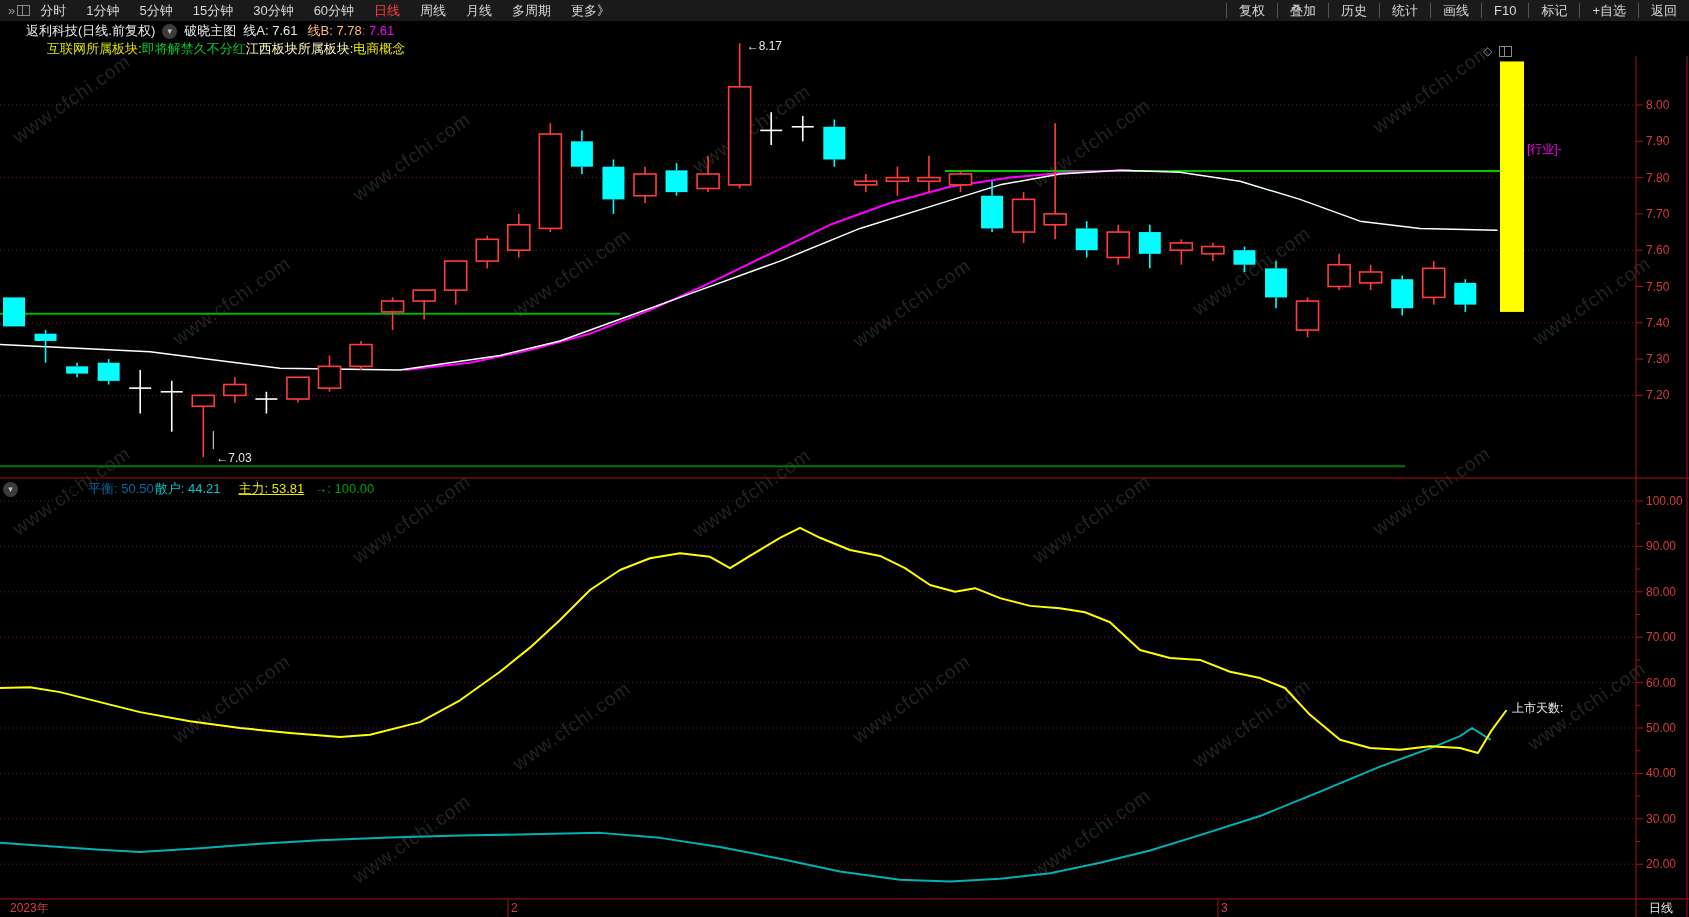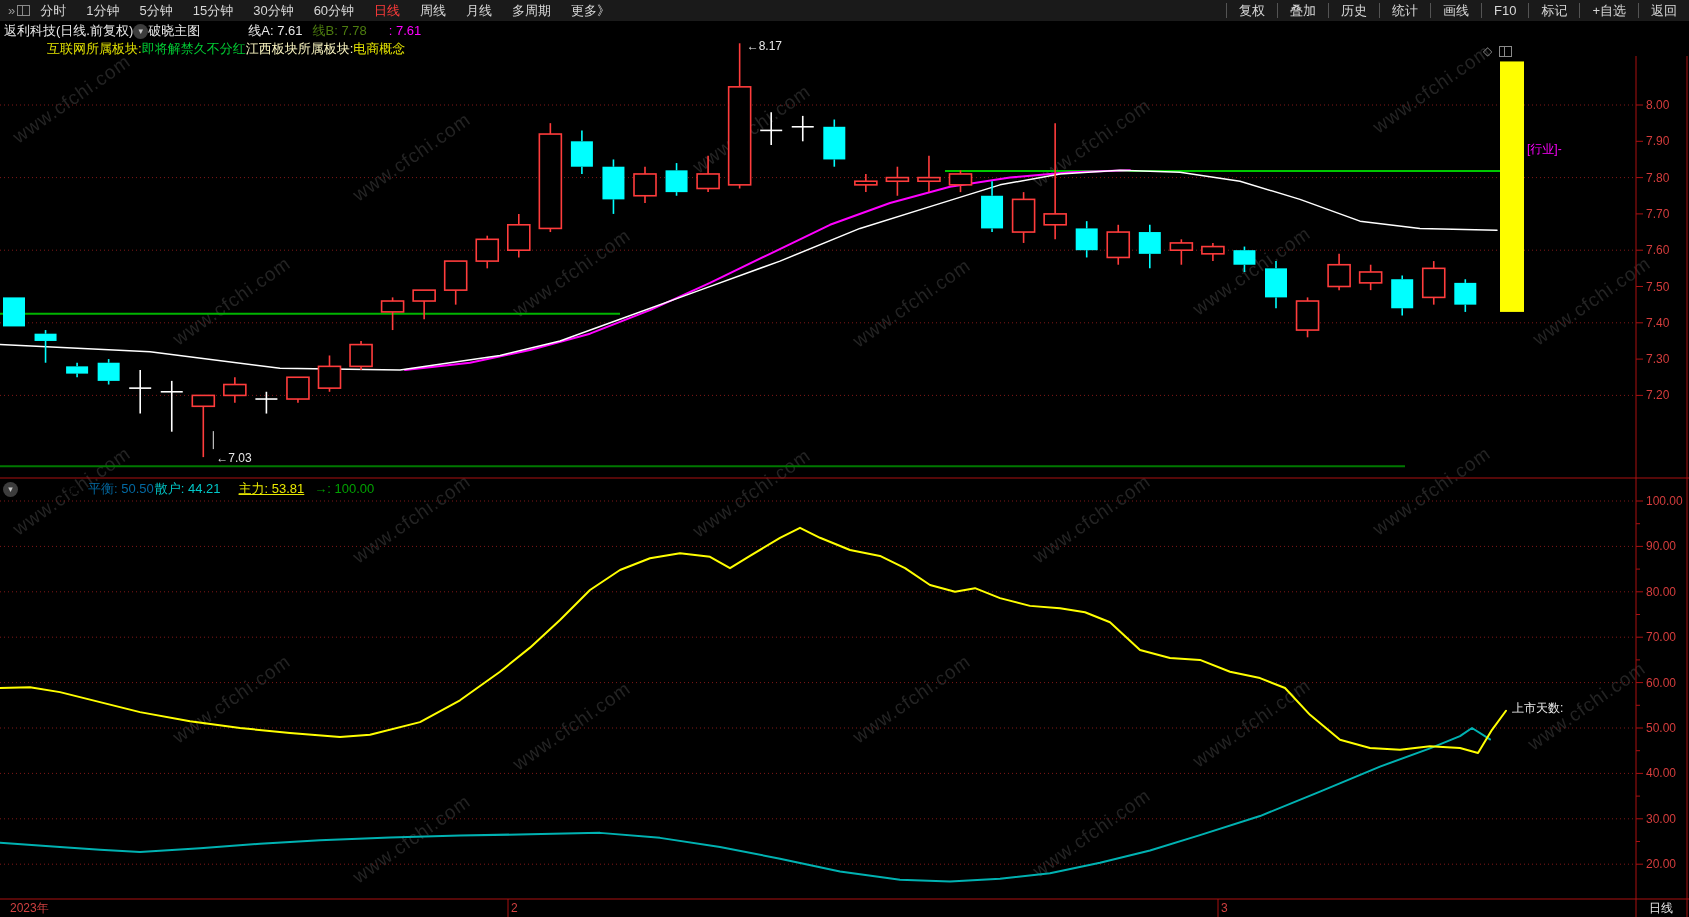--- a/index.html
+++ b/index.html
@@ -8,22 +8,22 @@
   .toolbar{position:absolute;top:0;left:0;right:0;height:21px;background:#1a1a1a;
            display:flex;justify-content:space-between;align-items:center;font-size:13px;color:#d8d8d8;z-index:5;}
   .tb-left{display:flex;align-items:center;padding-left:4px;}
   .tb-left .tb-item{padding:0 10px;white-space:nowrap;}
   .tb-item.active{color:#ff3b3b;}
   .tb-right{display:flex;align-items:center;height:15px;text-align:right;}
   .tb-right .tb-item{padding:0 12px;border-left:1px solid #545454;white-space:nowrap;line-height:15px;}
   .win-ic{display:inline-flex;align-items:center;gap:2px;color:#9a9a9a;padding-left:4px;}
   .win-box{display:inline-block;width:11px;height:9px;border:1px solid #8a8a8a;position:relative;}
   .win-box i{position:absolute;left:4px;top:0;bottom:0;width:1px;background:#8a8a8a;}
-  .title-row{position:absolute;top:22px;left:4px;display:flex;align-items:center;font-size:13px;
-             color:#e8e8e8;z-index:5;white-space:nowrap;}
+  .title-row{position:absolute;top:22px;left:26px;display:flex;align-items:center;font-size:13px;
+             color:#e8e8e8;gap:7px;z-index:5;white-space:nowrap;}
   .circle-ic{width:15px;height:15px;border-radius:50%;background:#3c3c3c;color:#c4c4c4;font-size:9px;
              display:inline-flex;align-items:center;justify-content:center;}
   .kv{display:inline-flex;gap:4px;}
   .sector-row{position:absolute;top:40px;left:47px;display:flex;font-size:13px;z-index:5;white-space:nowrap;}
   .sub-header{position:absolute;top:480px;left:3px;display:flex;align-items:center;gap:9px;
               font-size:13px;z-index:5;white-space:nowrap;}
   .corner-icons{position:absolute;top:44px;left:1483px;display:flex;gap:7px;align-items:center;
                 color:#8a8a8a;font-size:12px;z-index:5;}
   .watermark{position:absolute;color:#414141;opacity:.55;font-size:19px;letter-spacing:1px;
              transform:rotate(-35deg);transform-origin:left center;white-space:nowrap;z-index:1;}
@@ -63,21 +63,21 @@
         <span class="tb-item">标记</span>
         <span class="tb-item">+自选</span>
         <span class="tb-item">返回</span>
       </div>
   </div>
 
   <div class="title-row">
     <span>返利科技(日线.前复权)</span>
     <span class="circle-ic">▾</span>
     <span>破晓主图</span>
-    <span id="legend-values"><span class="kv" style="color: rgb(232, 232, 232); margin-right: 10px; margin-left: 48px;">线A: 7.61</span><span class="kv" style="color: #4d7c0f; margin-right: 22px;">线B: 7.78</span><span class="kv" style="color: rgb(255, 0, 255); margin-right: 10px;">: 7.61</span></span>
+    <span id="legend-values"><span class="kv" style="color: rgb(232, 232, 232); margin-right: 10px;">线A: 7.61</span><span class="kv" style="color: #fdba74; margin-right: 0;">线B: 7.78</span><span class="kv" style="color: rgb(255, 0, 255); margin-right: 10px;">: 7.61</span></span>
   </div>
 
   <div class="sector-row">
       <span style="color: rgb(226, 226, 0);">互联网所属板块:</span>
       <span style="color: rgb(0, 204, 51);">即将解禁</span>
       <span style="color: rgb(0, 204, 51);">久不分红</span>
       <span style="color: #fef9c3;">江西板块所属板块:</span>
       <span style="color: rgb(226, 226, 0);">电商概念</span>
     </div>
 

